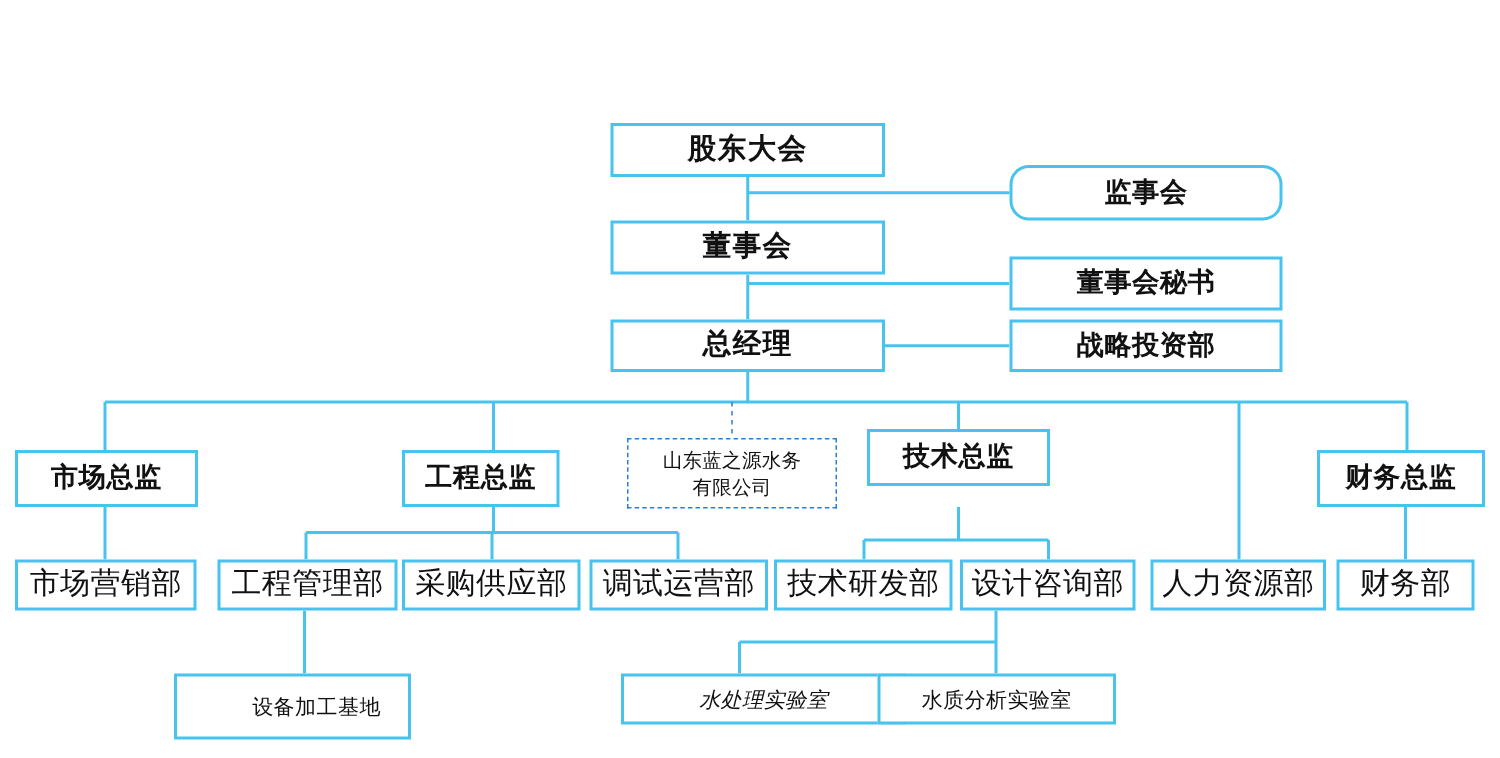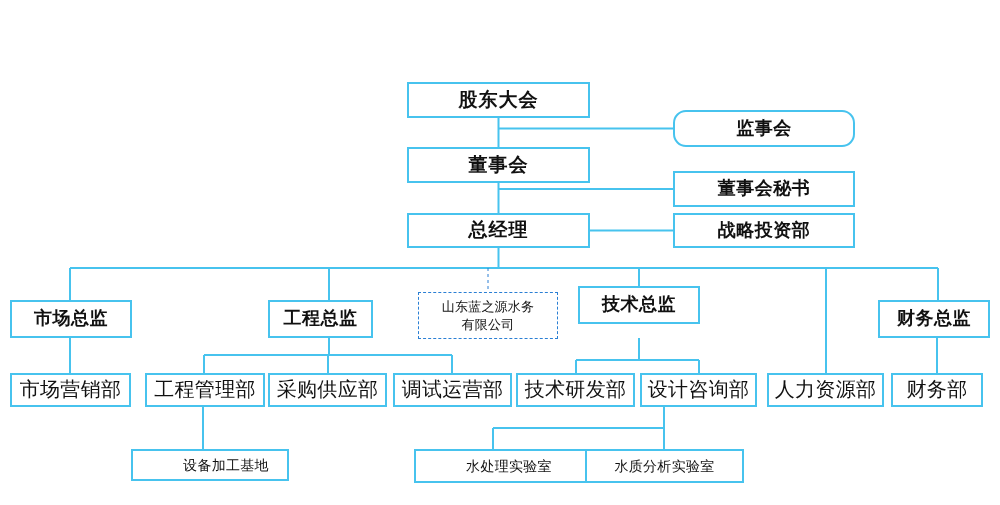--- a/index.html
+++ b/index.html
@@ -121,17 +121,17 @@
       <div class="node lvl-director" style="left: 578px; top: 286px; width: 122px; height: 38px;">技术总监</div>
       <div class="node lvl-director" style="left: 878px; top: 300px; width: 112px; height: 38px;">财务总监</div>
       <div class="node lvl-dept" style="left: 10px; top: 373px; width: 121px; height: 34px;">市场营销部</div>
       <div class="node lvl-dept" style="left: 145px; top: 373px; width: 120px; height: 34px;">工程管理部</div>
       <div class="node lvl-dept" style="left: 268px; top: 373px; width: 119px; height: 34px;">采购供应部</div>
       <div class="node lvl-dept" style="left: 393px; top: 373px; width: 119px; height: 34px;">调试运营部</div>
       <div class="node lvl-dept" style="left: 516px; top: 373px; width: 119px; height: 34px;">技术研发部</div>
       <div class="node lvl-dept" style="left: 640px; top: 373px; width: 117px; height: 34px;">设计咨询部</div>
       <div class="node lvl-dept" style="left: 767px; top: 373px; width: 117px; height: 34px;">人力资源部</div>
       <div class="node lvl-dept" style="left: 891px; top: 373px; width: 92px; height: 34px;">财务部</div>
-      <div class="node lvl-sub" style="left: 131px; top: 449px; width: 158px; height: 32px; padding-left: 32px;">设备加工基地</div>
-      <div class="node lvl-sub" style="left: 414px; top: 449px; width: 190px; height: 34px;">水处理实验室</div>
+      <div class="node lvl-sub" style="left: 116px; top: 449px; width: 158px; height: 44px; padding-left: 32px;">设备加工基地</div>
+      <div class="node lvl-sub" style="left: 414px; top: 449px; width: 190px; height: 34px; font-style: italic;">水处理实验室</div>
       <div class="node lvl-sub" style="left: 585px; top: 449px; width: 159px; height: 34px;">水质分析实验室</div>
     </div>
 </div>
 
 </body></html>

